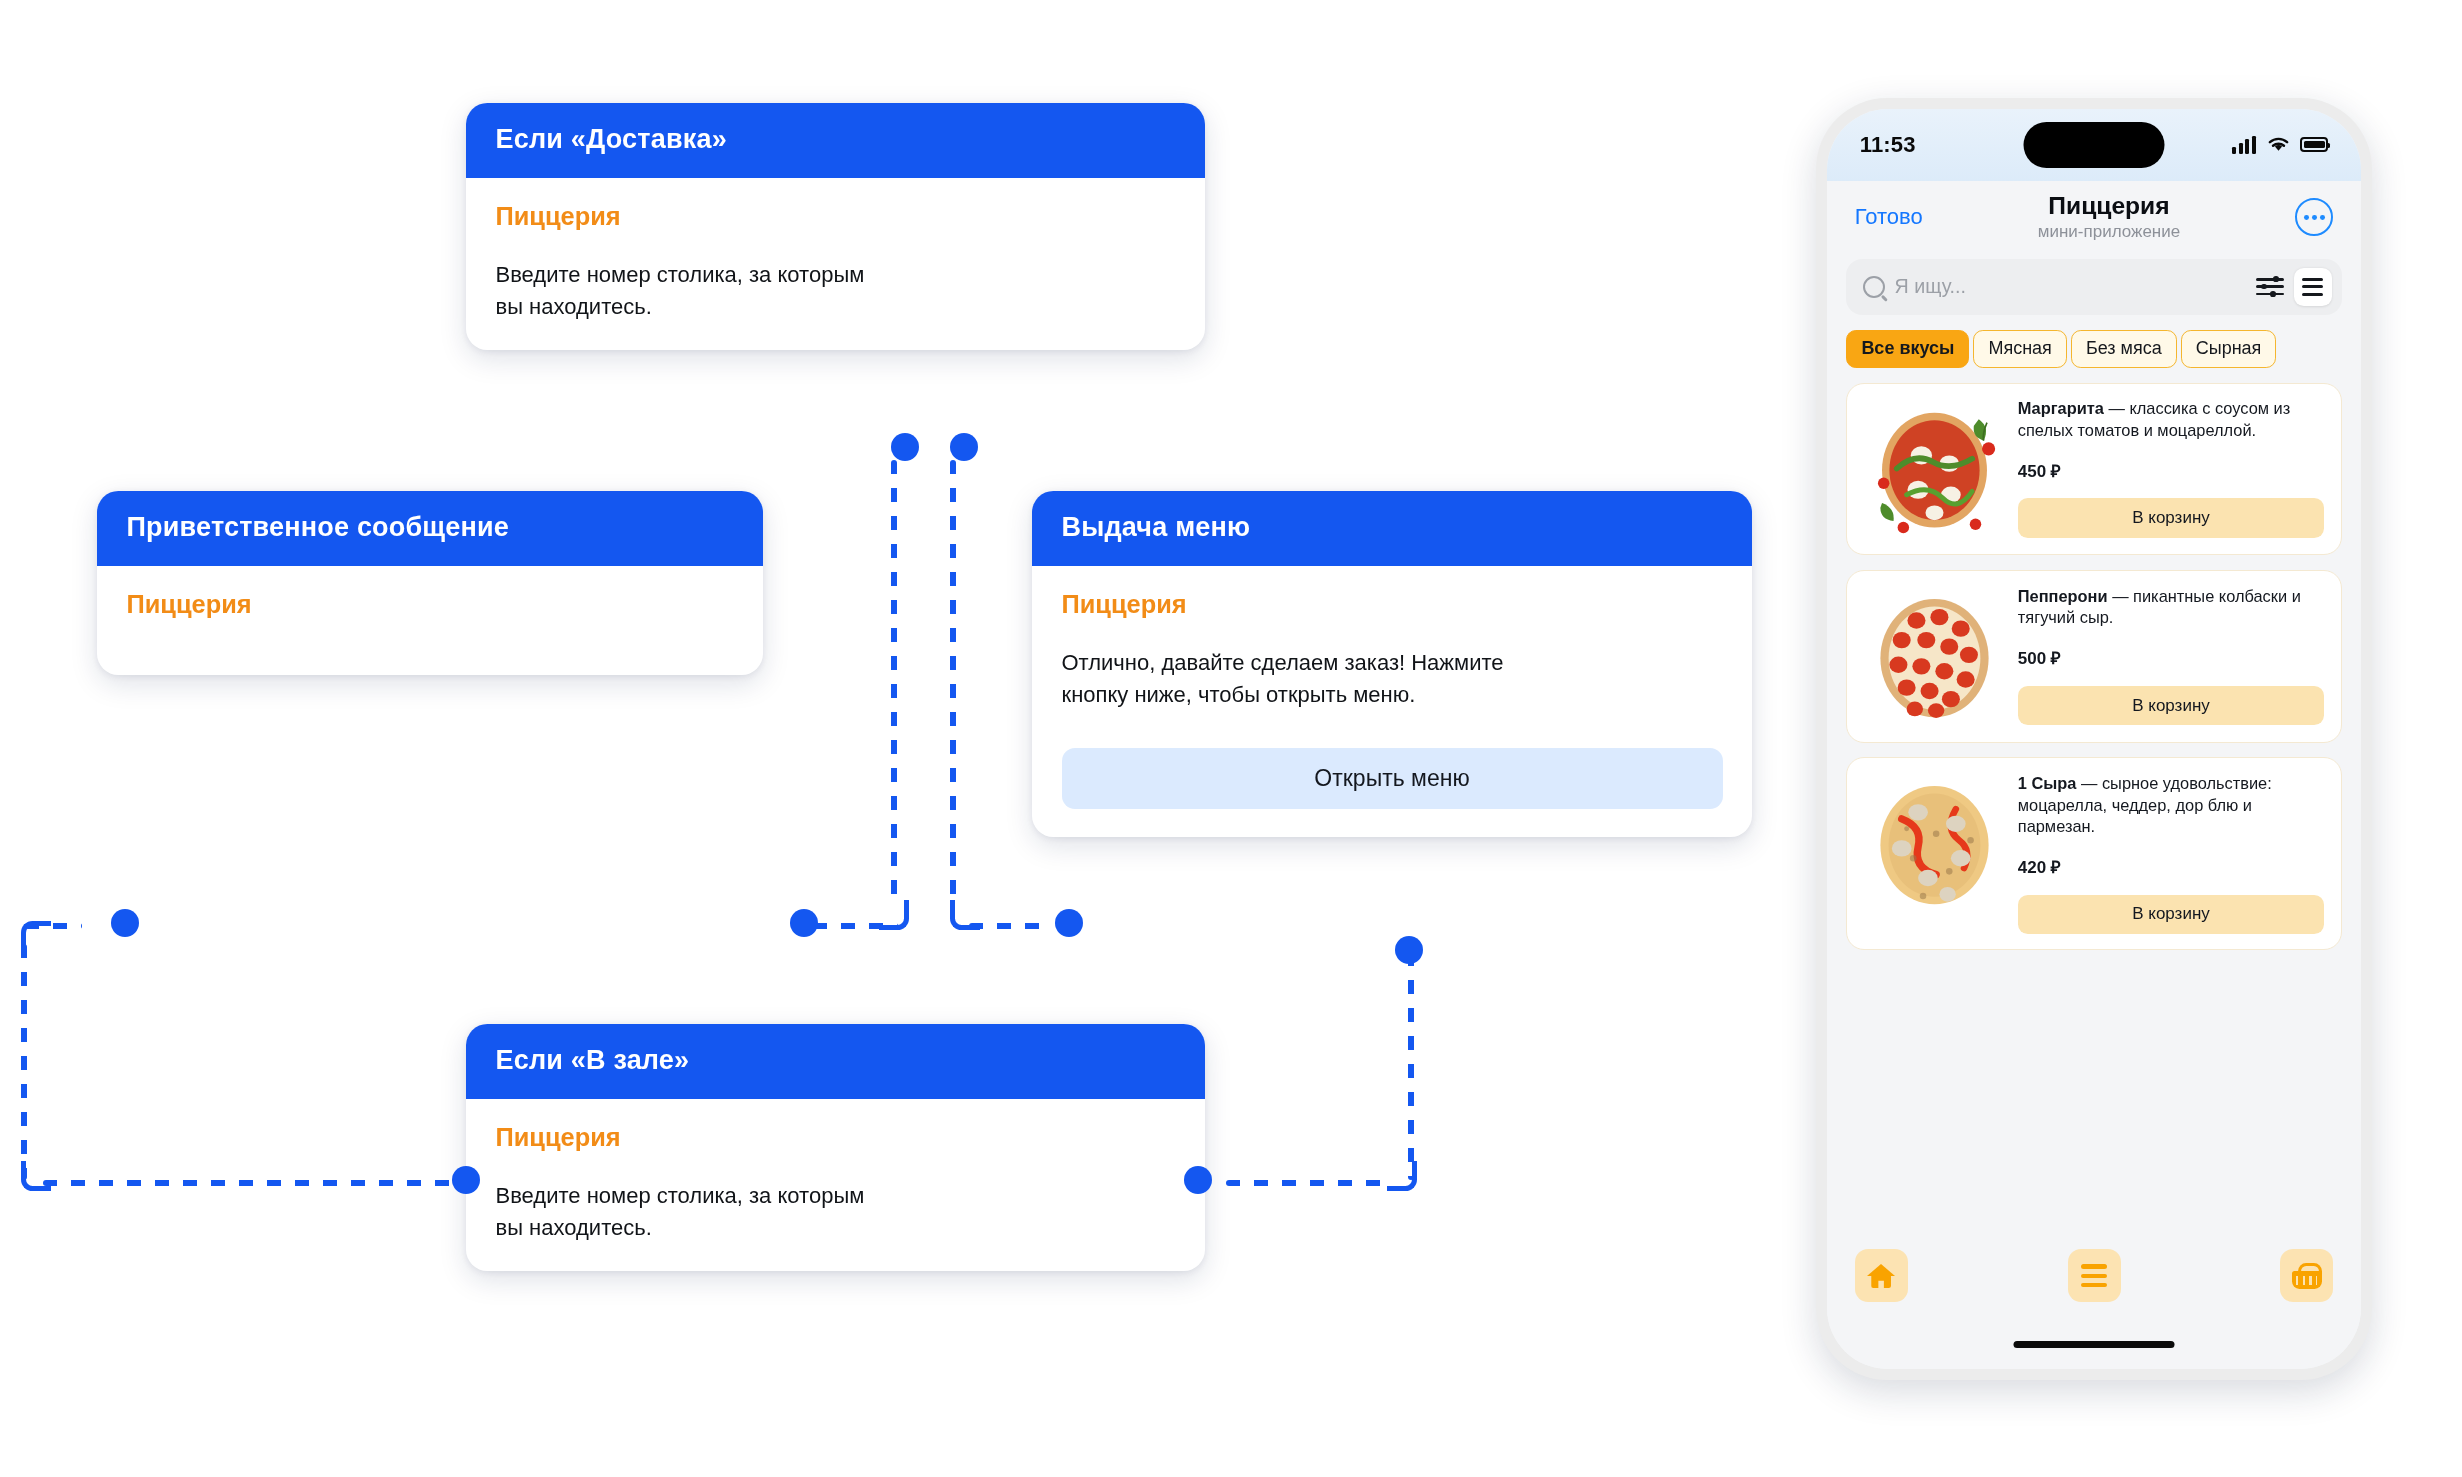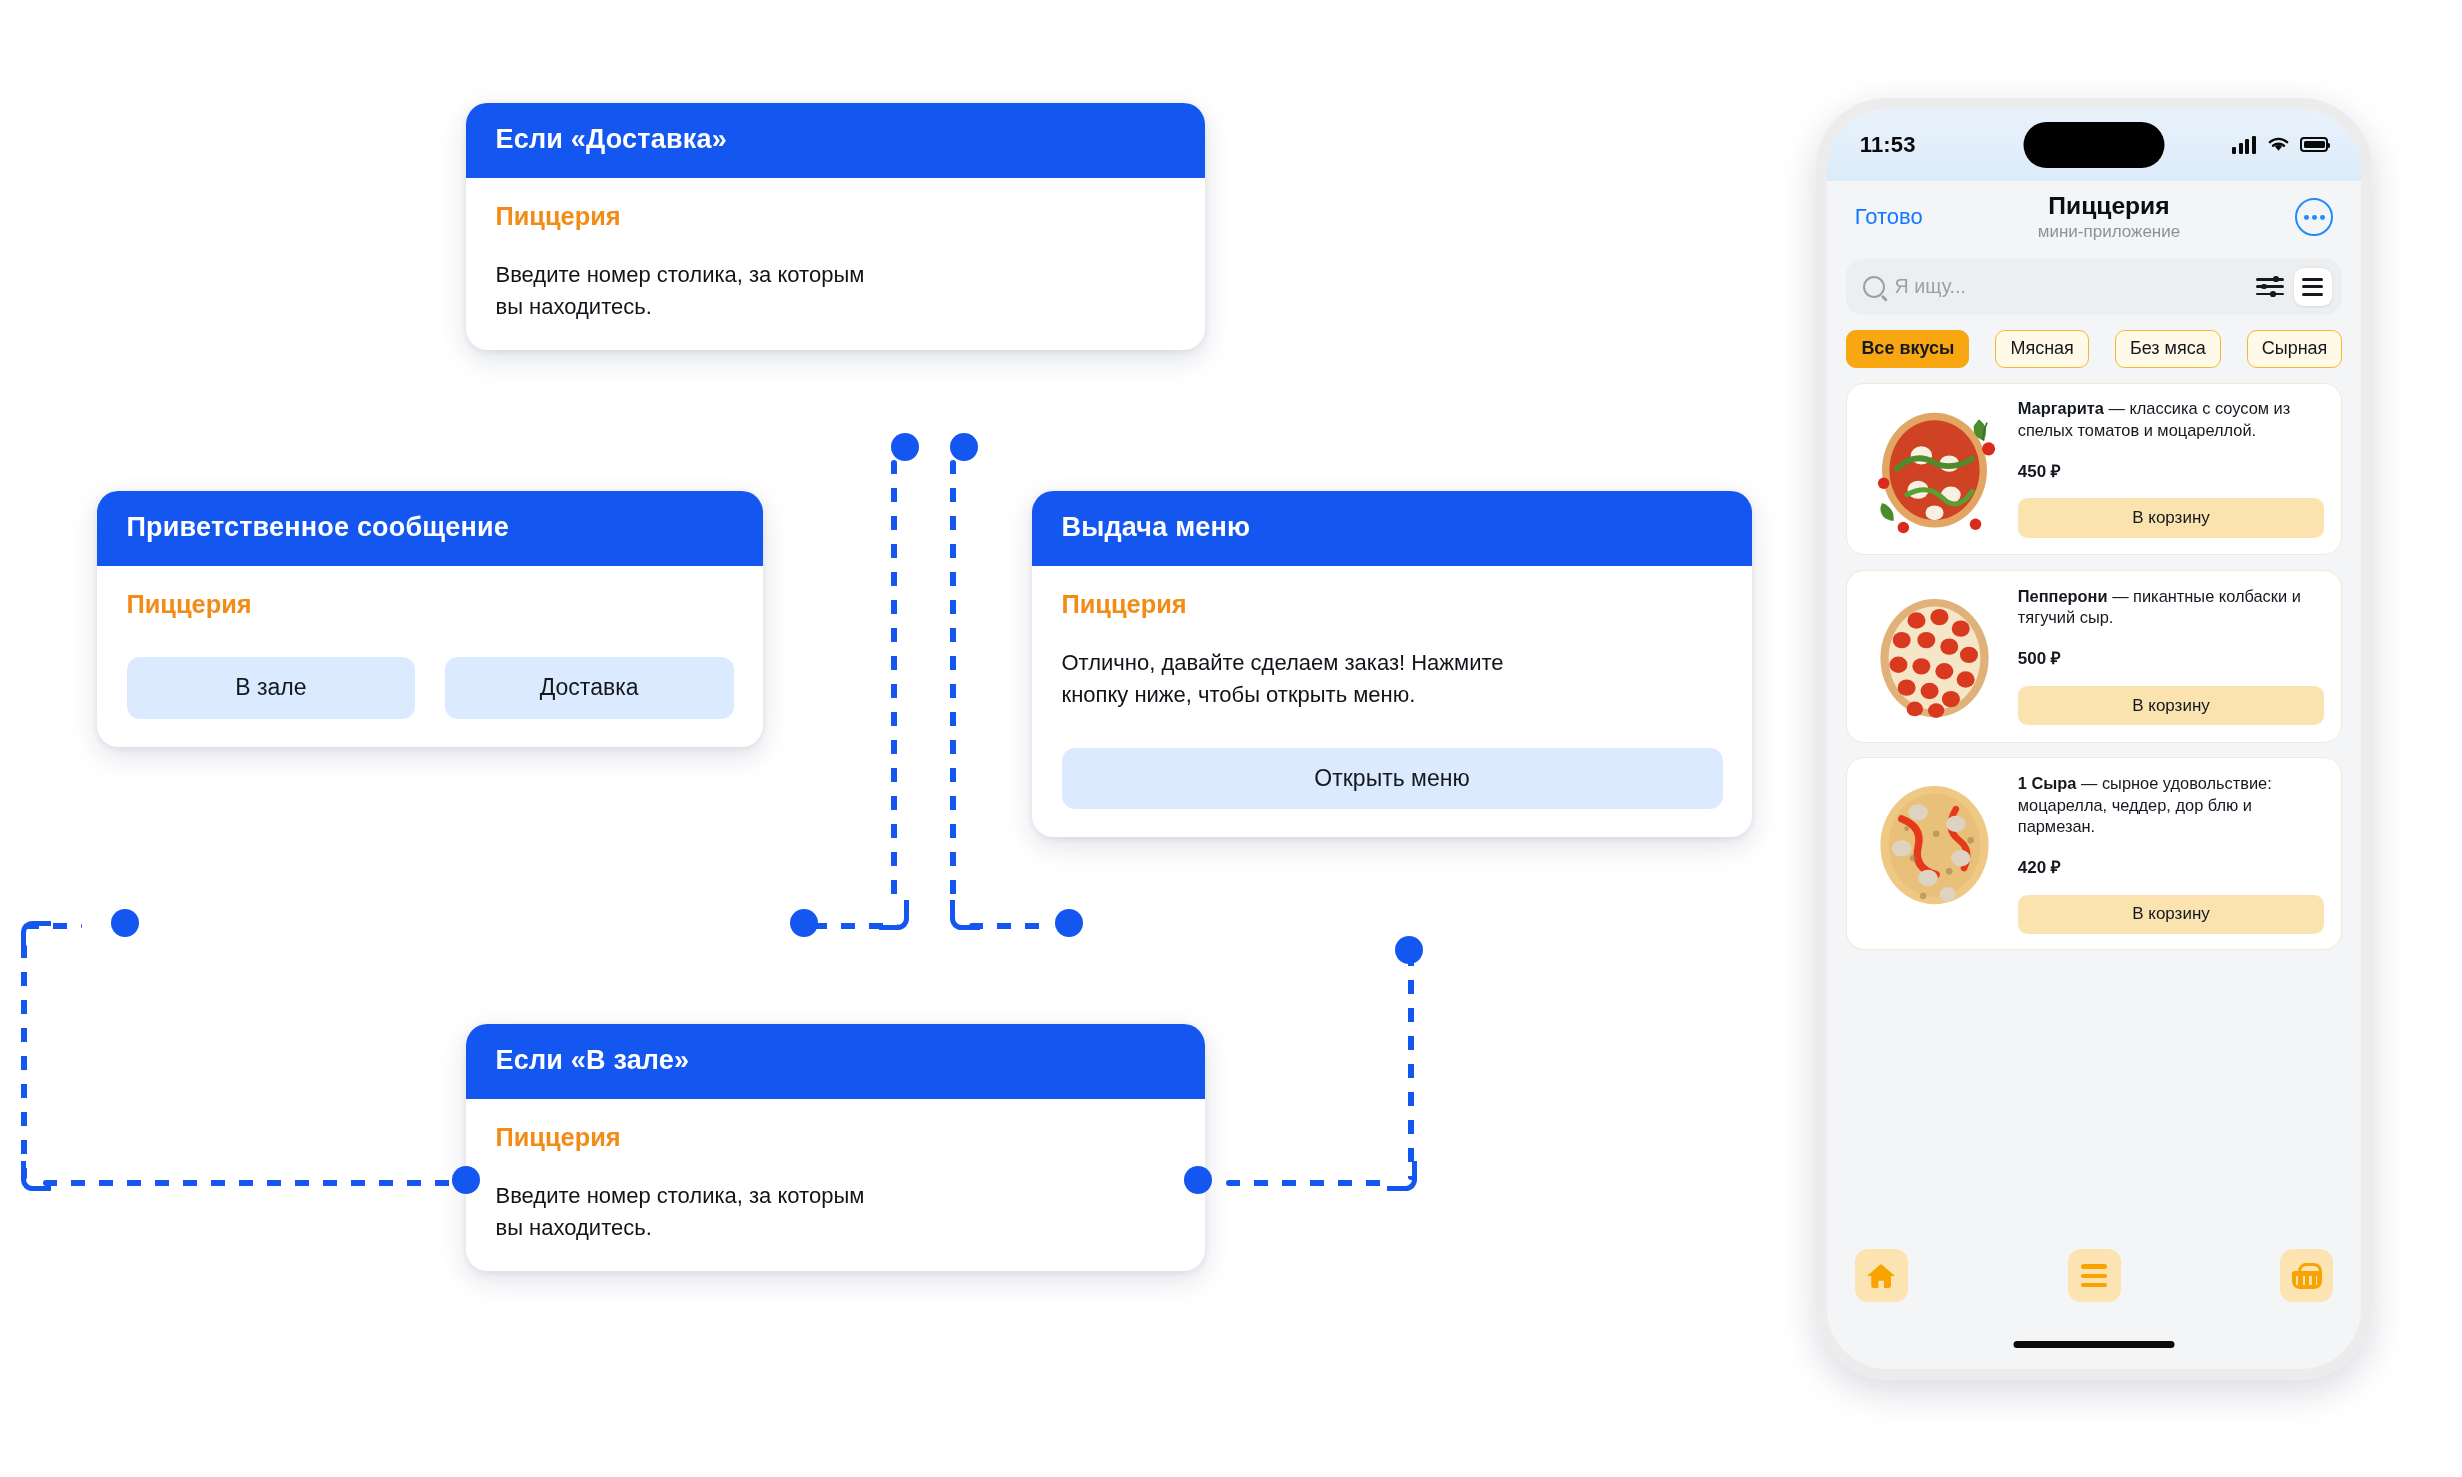--- a/index.html
+++ b/index.html
@@ -174,21 +174,21 @@
   .ico-sliders u:nth-child(4){top:3.3px;left:17px;}
   .ico-sliders u:nth-child(5){top:10.7px;left:4.9px;}
   .ico-sliders u:nth-child(6){top:18px;left:14px;}
   .btn-listview{
     width:38px;height:38px;background:#fff;border-radius:9.8px;
     display:flex;flex-direction:column;align-items:center;justify-content:center;gap:4.9px;
     box-shadow:0 0.8px 2.5px rgba(0,0,0,.10);flex:0 0 auto;
   }
   .btn-listview i{display:block;width:21.3px;height:2.9px;background:#15181D;border-radius:1.6px;}
 
-  .chips{display:flex;gap:26px;margin-top:14.8px;text-align:center;}
+  .chips{display:flex;gap:4px;margin-top:14.8px;text-align:center;}
   .chip{
     font-size:18px;color:#15181D;
     padding:8.2px 14px;border-radius:9.8px;
     background:#FFF9E8;border:1.6px solid #F5B62E;
     white-space:nowrap;line-height:1.1;
   }
   .chip.active{background:#F9A613;border-color:#F9A613;color:#15181D;font-weight:bold;}
 
   .pizza-card{
     background:#ffffff;border-radius:18px;
@@ -269,24 +269,20 @@
       <div class="bot-name">Пиццерия</div>
       <div class="bot-text">Введите номер столика, за которым
 вы находитесь.</div>
     </div>
   </div>
 
   <div class="card" id="card-welcome">
     <div class="card-head">Приветственное сообщение</div>
     <div class="card-body">
       <div class="bot-name">Пиццерия</div>
-      <div class="btn-row">
-        <div class="flow-btn">В зале</div>
-        <div class="flow-btn">Доставка</div>
-      </div>
     </div>
   </div>
 
   <div class="card" id="card-menu">
     <div class="card-head">Выдача меню</div>
     <div class="card-body">
       <div class="bot-name">Пиццерия</div>
       <div class="bot-text">Отлично, давайте сделаем заказ! Нажмите
 кнопку ниже, чтобы открыть меню.</div>
       <div class="btn-row">

